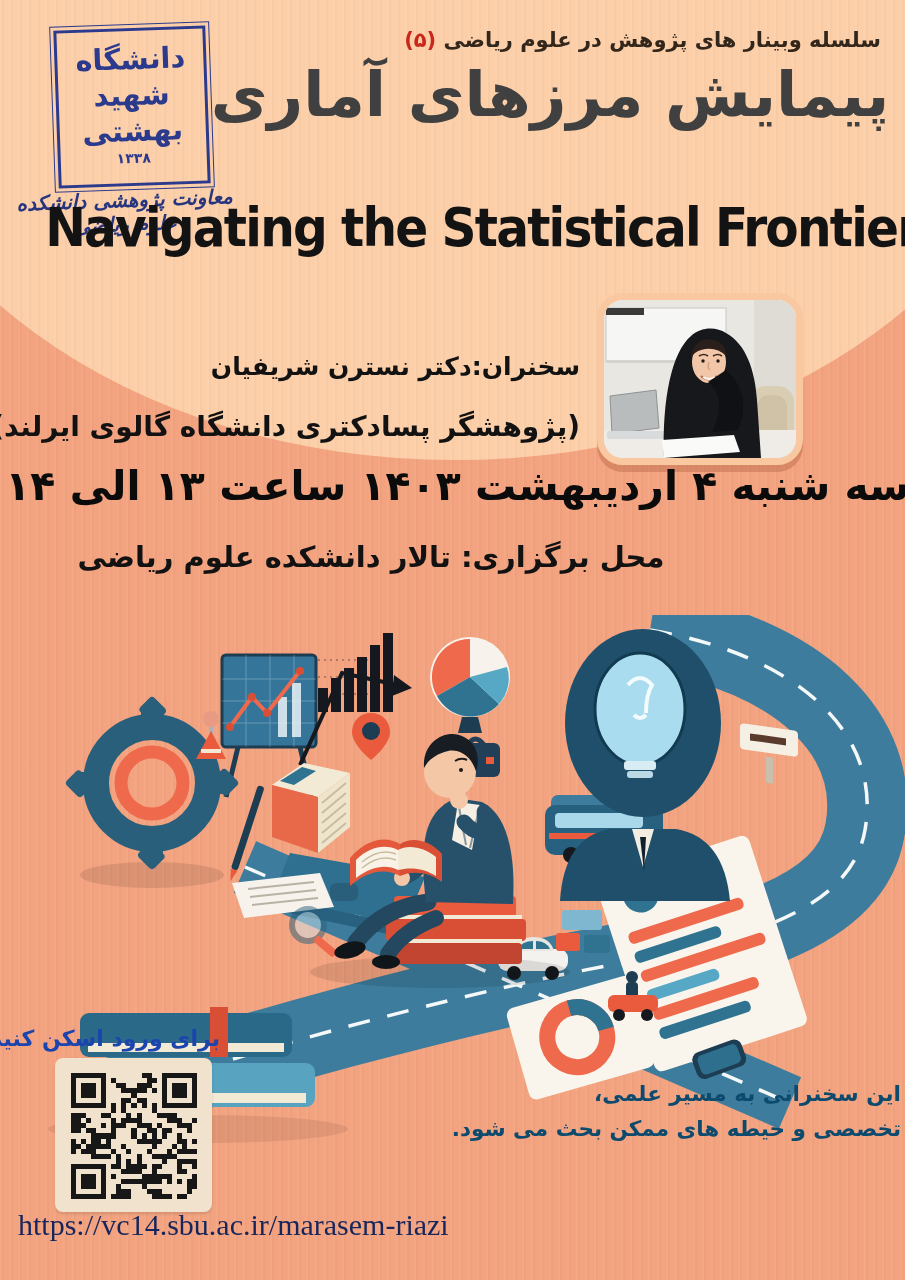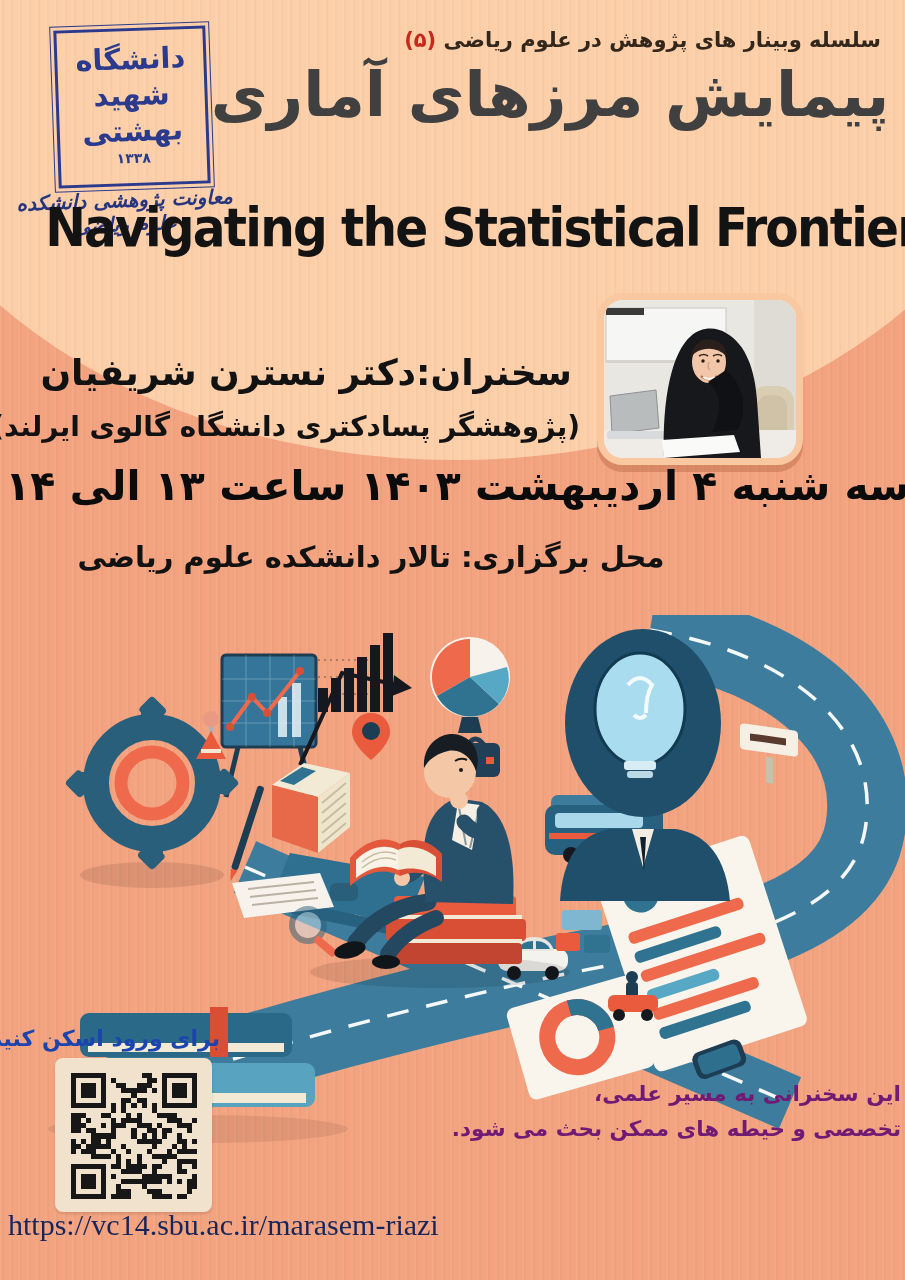--- a/index.html
+++ b/index.html
@@ -29,38 +29,38 @@
     direction:rtl;font-size:62px;font-weight:bold;color:#404040;white-space:nowrap;}
   .title-en{position:absolute;top:196px;left:0;width:905px;margin:0;text-align:center;
     font-size:54px;font-weight:bold;color:#131313;letter-spacing:-2px;
     transform:scaleX(.9);transform-origin:center;white-space:nowrap;}
   
   .photo-frame{position:absolute;left:597px;top:293px;width:192px;height:158px;
     border:7px solid #f9c8a0;border-radius:26px;overflow:hidden;
     box-shadow:0 7px 0 rgba(170,85,55,.35);background:#e9e7e2;}
   
   .txt{position:absolute;direction:rtl;color:#121212;font-weight:bold;white-space:nowrap;}
-  .speaker-name{top:352px;right:333px;font-size:36px;}
+  .speaker-name{top:352px;right:325px;font-size:25px;}
   .speaker-aff{top:410px;right:325px;font-size:28px;}
   .datetime{top:462px;left:0;width:915px;text-align:center;font-size:41px;color:#0b0b0b;}
   .venue{top:540px;left:0;width:742px;text-align:center;font-size:29px;}
   .mode{top:586px;left:0;width:905px;text-align:center;font-size:29px;}
   
   .illu{position:absolute;left:0;top:615px;width:905px;height:550px;}
   
   .qr-label{position:absolute;top:1026px;left:34px;width:186px;text-align:center;
     direction:rtl;font-size:22px;font-weight:bold;color:#1c44ae;white-space:nowrap;}
   .qr-card{position:absolute;top:1058px;left:55px;width:157px;height:154px;
     background:#f0e2cc;border-radius:8px;box-shadow:0 2px 3px rgba(0,0,0,.12);}
   .qr-card svg{display:block;margin:15px auto 0;}
-  .url{position:absolute;top:1208px;left:8px;font-family:"Liberation Serif","DejaVu Serif",serif;
+  .url{position:absolute;top:1208px;left:18px;font-family:"Liberation Serif","DejaVu Serif",serif;
     font-size:30px;color:#16265c;white-space:nowrap;}
   
   .description{position:absolute;top:1076px;right:4px;width:520px;direction:rtl;
-    text-align:right;font-size:21.5px;font-weight:bold;color:#701a75;line-height:35px;}
+    text-align:right;font-size:21.5px;font-weight:bold;color:#0c4a6e;line-height:35px;}
   .description div{white-space:nowrap;}
 </style>
 </head>
 <body>
 
 <div id="poster">
   <div class="light-blob"></div>
   <div class="streaks"></div>
 
   <div class="series">

